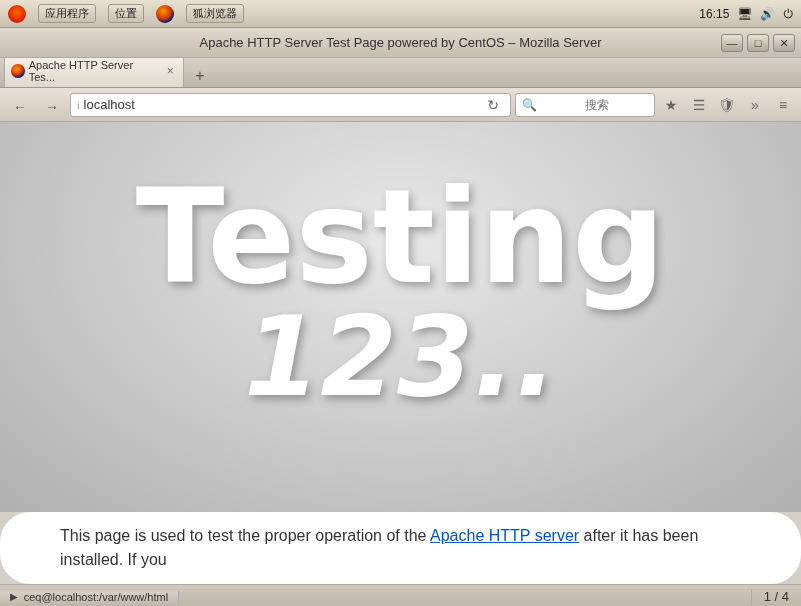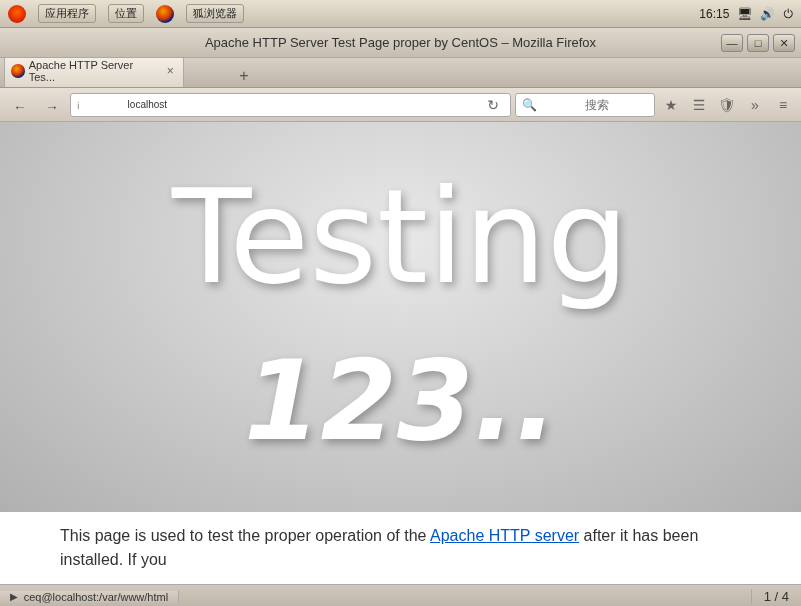--- a/index.html
+++ b/index.html
@@ -1,15 +1,15 @@
 <!DOCTYPE html>
 <html><head>
   <meta charset="utf-8">
   <style>
-    * { margin: 0; padding: 0; box-sizing: border-box; gap: 44px; }
+    * { margin: 0; padding: 0; box-sizing: border-box; }
     body { width: 801px; height: 606px; overflow: hidden; font-family: sans-serif; background: #d4d0c8; }
 
     
     .system-bar {
       height: 28px;
       background: linear-gradient(to bottom, #e8e0d0, #c8c0b0);
       display: flex;
       align-items: center;
       justify-content: space-between;
       padding: 0 8px;
@@ -131,25 +131,24 @@
       background: white;
       border: 1px solid #aaa;
       border-radius: 3px;
       height: 24px;
       padding: 0 6px;
       gap: 4px;
     }
     .url-lock-icon { font-size: 10px; color: #888; }
     .url-input {
       border: none; outline: none;
-      font-size: 10px;
-      flex: 1;
-      background: transparent;
-      color: #333;
-      margin-left: 44px;
+      font-size: 13px;
+      flex: 1;
+      background: transparent;
+      color: #333;
     }
     .url-refresh {
       width: 22px; height: 22px;
       background: transparent;
       border: none;
       font-size: 14px;
       cursor: pointer;
       color: #666;
     }
     .search-box {
@@ -188,21 +187,21 @@
       background: radial-gradient(ellipse at 50% 30%, #e8e8e8, #b0b0b0);
       display: flex;
       flex-direction: column;
       align-items: center;
       justify-content: flex-start;
       overflow: hidden;
       position: relative;
     }
     .testing-text {
       font-size: 130px;
-      font-weight: normal;
+      font-weight: bold;
       color: white;
       text-shadow: 3px 4px 8px rgba(0,0,0,0.3);
       margin-top: 50px;
       line-height: 1;
       font-family: 'DejaVu Sans', sans-serif;
     }
     .numbers-text {
       font-size: 110px;
       font-weight: bold;
       color: white;
@@ -211,20 +210,21 @@
       font-family: 'DejaVu Sans', sans-serif;
       font-style: italic;
     }
     .description-area {
       background: white;
       width: 801px;
       padding: 12px 60px;
       font-size: 16px;
       color: #333;
       line-height: 1.5;
+      border-radius: 30px;
     }
     .description-area a {
       color: #0055cc;
       text-decoration: underline;
     }
 
     
     .status-bar {
       height: 24px;
       background: linear-gradient(to bottom, #d0c8bc, #bdb5a8);
@@ -283,21 +283,21 @@
   </div>
   <div class="system-bar-right">
     <span>16:15</span>
     <span>🖥</span>
     <span>🔊</span>
     <span>⏻</span>
   </div>
 </div>
 
 <div class="title-bar">
-  <span>Apache HTTP Server Test Page proper by CentOS – Mozilla Firefox</span>
+  <span>Apache HTTP Server Test Page powered by CentOS – Mozilla Server</span>
   <div class="title-bar-controls">
     <div class="titlebar-btn">—</div>
     <div class="titlebar-btn">□</div>
     <div class="titlebar-btn">✕</div>
   </div>
 </div>
 
 <div class="tab-bar">
   <div class="tab">
     <div class="tab-favicon" style="background: radial-gradient(circle at 40% 35%, #ff9900, #cc3300 50%, #002080 70%); border-radius: 50%;"></div>

